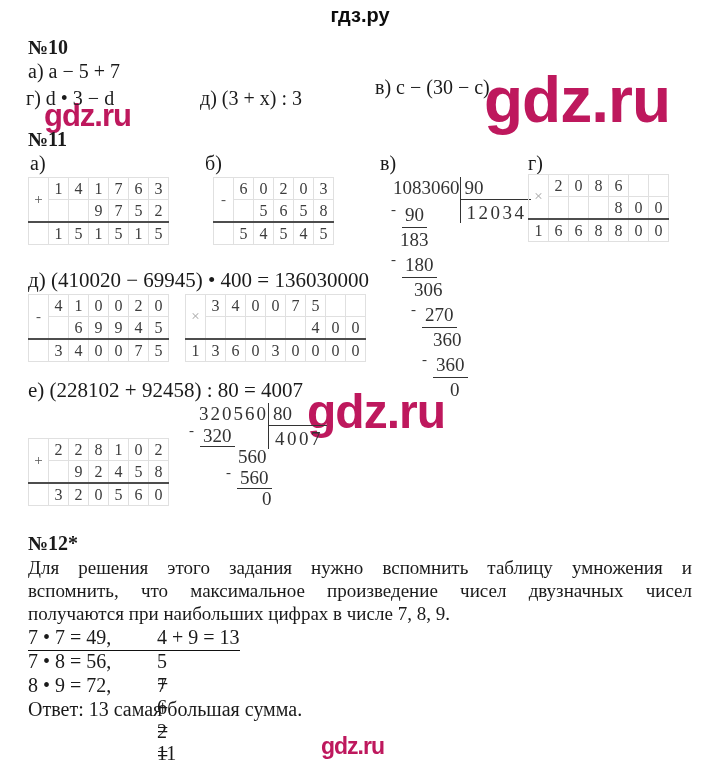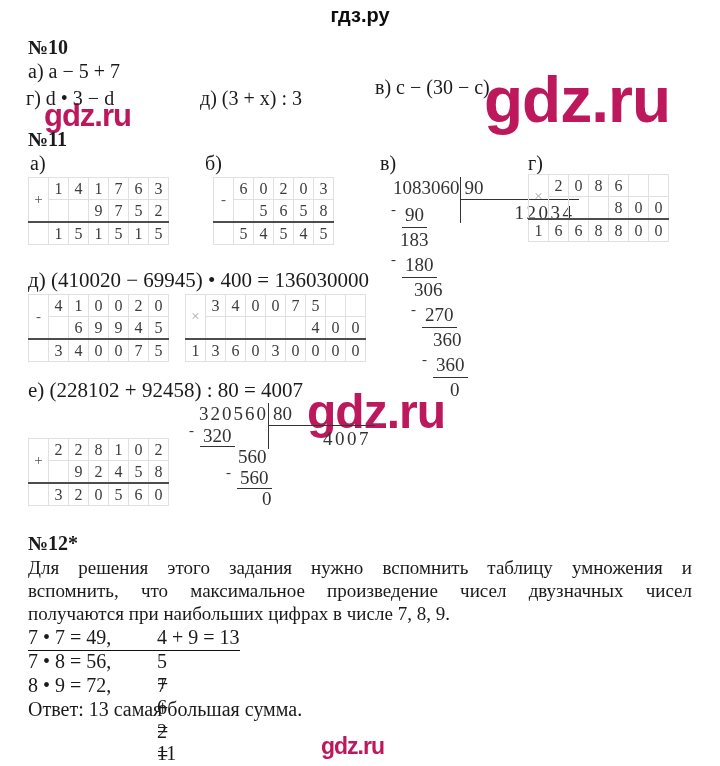--- a/index.html
+++ b/index.html
@@ -27,21 +27,21 @@
   .calc td.sign-x{color:#a6a6a6;}
   
   .division{font-size:19px;color:#333;}
   .dl-top{display:flex;align-items:flex-start;}
   .division-v .dl-top{height:25px;}
   .division-e .dl-top{height:22px;}
   .dl-dividend{display:inline-block;padding-left:2px;line-height:22px;}
   .division-e .dl-dividend{letter-spacing:2px;}
   .dl-right{display:inline-flex;flex-direction:column;border-left:1.6px solid #333;}
   .dl-divisor{border-bottom:1.6px solid #333;padding:0 16px 1px 4px;line-height:21px;}
-  .dl-quotient{padding:2px 4px 0 6px;letter-spacing:2.5px;line-height:21px;margin-left:48px;}
+  .dl-quotient{padding:2px 4px 0 6px;letter-spacing:2.5px;line-height:21px;}
   .dl-step{position:relative;}
   .division-v .dl-step{height:25px;line-height:25px;}
   .division-e .dl-step{height:21px;line-height:21px;}
   .dl-minus{position:absolute;left:-11px;top:-5px;font-size:15px;color:#333;}
   .dl-num{display:inline-block;padding:0 3px;}
   .dl-num.u{border-bottom:1.6px solid #333;}
   
   .p12-par{left:28px;top:556px;width:664px;font-size:19px;line-height:23px;}
   .pline{text-align:justify;text-align-last:justify;}
   .pline-last{text-align:left;text-align-last:left;}

